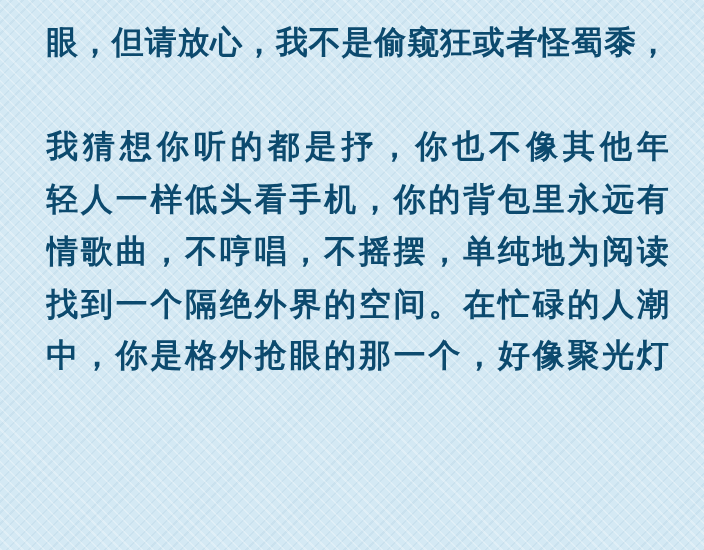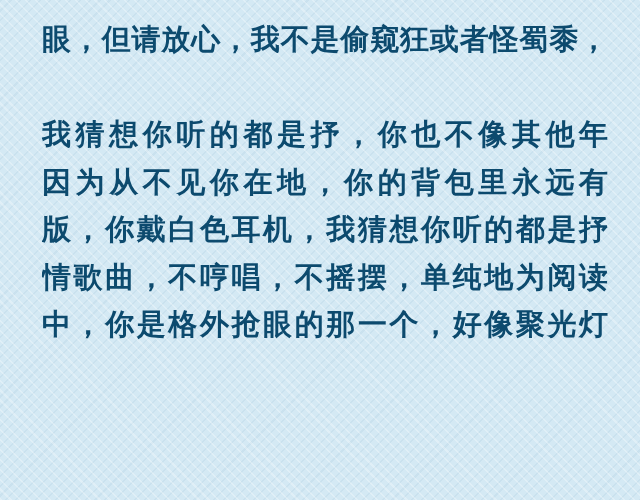--- a/index.html
+++ b/index.html
@@ -38,18 +38,18 @@
 </style>
 </head>
 <body>
 
 <div class="document">
     <div class="paragraph">
       <div class="line">眼，但请放心，我不是偷窥狂或者怪蜀黍，</div>
     </div>
     <div class="paragraph">
       <div class="line">我猜想你听的都是抒，你也不像其他年</div>
-      <div class="line">因为从不见你在地，你的背包里永远有</div>
-      <div class="line">版，你戴白色耳机，我猜想你听的都是抒</div>
+      <div class="line">轻人一样低头看手机，你的背包里永远有</div>
       <div class="line">情歌曲，不哼唱，不摇摆，单纯地为阅读</div>
+      <div class="line">找到一个隔绝外界的空间。在忙碌的人潮</div>
       <div class="line">中，你是格外抢眼的那一个，好像聚光灯</div>
     </div>
   </div>
 
 </body></html>

